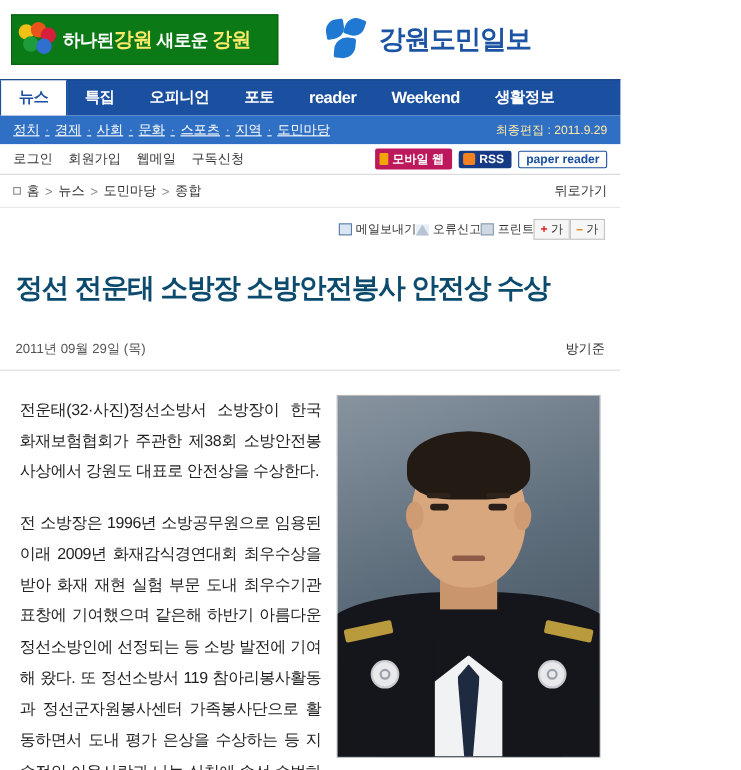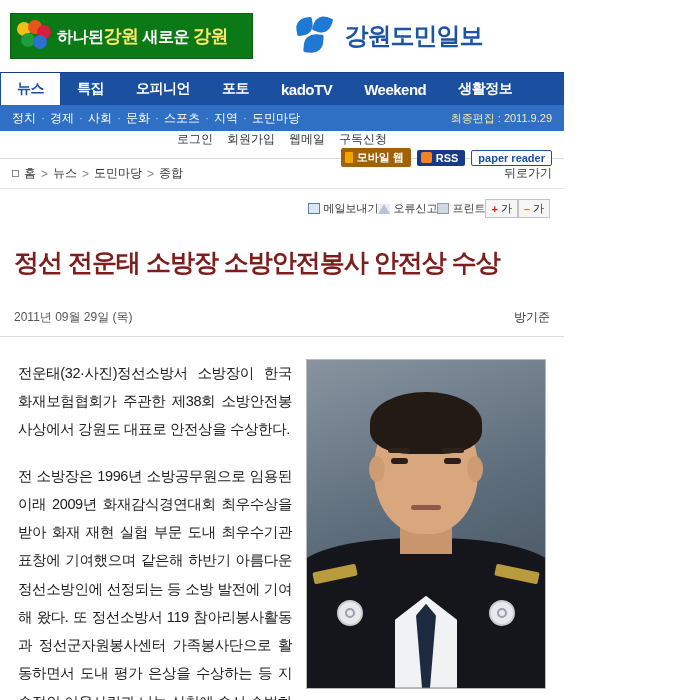--- a/index.html
+++ b/index.html
@@ -126,48 +126,47 @@
   
   .subnav {
     height: 26px;
     background: #2f6fc4;
     display: flex;
     align-items: center;
     padding: 0 12px;
     color: #ffffff;
     font-size: 12px;
   }
-  .subnav .links { display: flex; align-items: center; gap: 0; }
+  .subnav .links { display: flex; align-items: center; gap: 0; text-decoration: underline; }
   .subnav .links span.sep { margin: 0 5px; color: #b7d0ee; }
   .subnav .links a { color: #ffffff; text-decoration: none; }
   .subnav .right {
     margin-left: auto;
     font-size: 11px;
     color: #ffe9a8;
   }
 
   
   .utilbar {
     height: 28px;
     display: flex;
     align-items: center;
     padding: 0 12px;
     border-bottom: 1px solid #d8d8d8;
     font-size: 12px;
     color: #333;
-    flex-direction: column;
   }
   .utilbar .u-links { display: flex; gap: 14px; }
   .utilbar .u-links a { color: #333; text-decoration: none; }
   .utilbar .u-right {
     margin-left: auto;
     display: flex; align-items: center; gap: 6px;
   }
   .btn-mobile {
-    background: #a16207;
+    background: #be185d;
     color: #fff;
     font-size: 11px;
     font-weight: bold;
     padding: 2px 7px 2px 4px;
     display: flex; align-items: center; gap: 4px;
     border-radius: 2px;
   }
   .btn-mobile .phone {
     width: 8px; height: 11px;
     background: #f0a500;
@@ -244,21 +243,21 @@
     padding: 1px 5px; font-size: 11px; color: #333;
   }
   .fontbtn .plus { color: #e02020; font-weight: bold; }
   .fontbtn .minus { color: #e07b00; font-weight: bold; }
 
   
   .headline {
     padding: 6px 14px 14px 14px;
     font-size: 25px;
     font-weight: bold;
-    color: #7f1d1d;
+    color: #0c4a6e;
     letter-spacing: -1px;
     line-height: 1.25;
   }
   .byline {
     display: flex;
     align-items: center;
     padding: 0 14px 8px 14px;
     font-size: 12px;
     color: #555;
     border-bottom: 1px solid #dcdcdc;
@@ -410,21 +409,21 @@
     <div class="nav-item">
         <span>특집</span>
       </div>
     <div class="nav-item">
         <span>오피니언</span>
       </div>
     <div class="nav-item">
         <span>포토</span>
       </div>
     <div class="nav-item">
-        <span class="kado-k">kadoTV</span>
+        <span class="kado-k">reader</span>
       </div>
     <div class="nav-item">
         <span class="weekend-w">Weekend</span>
       </div>
     <div class="nav-item">
         <span>생활정보</span>
       </div>
   </div>
 
   <div class="subnav">

